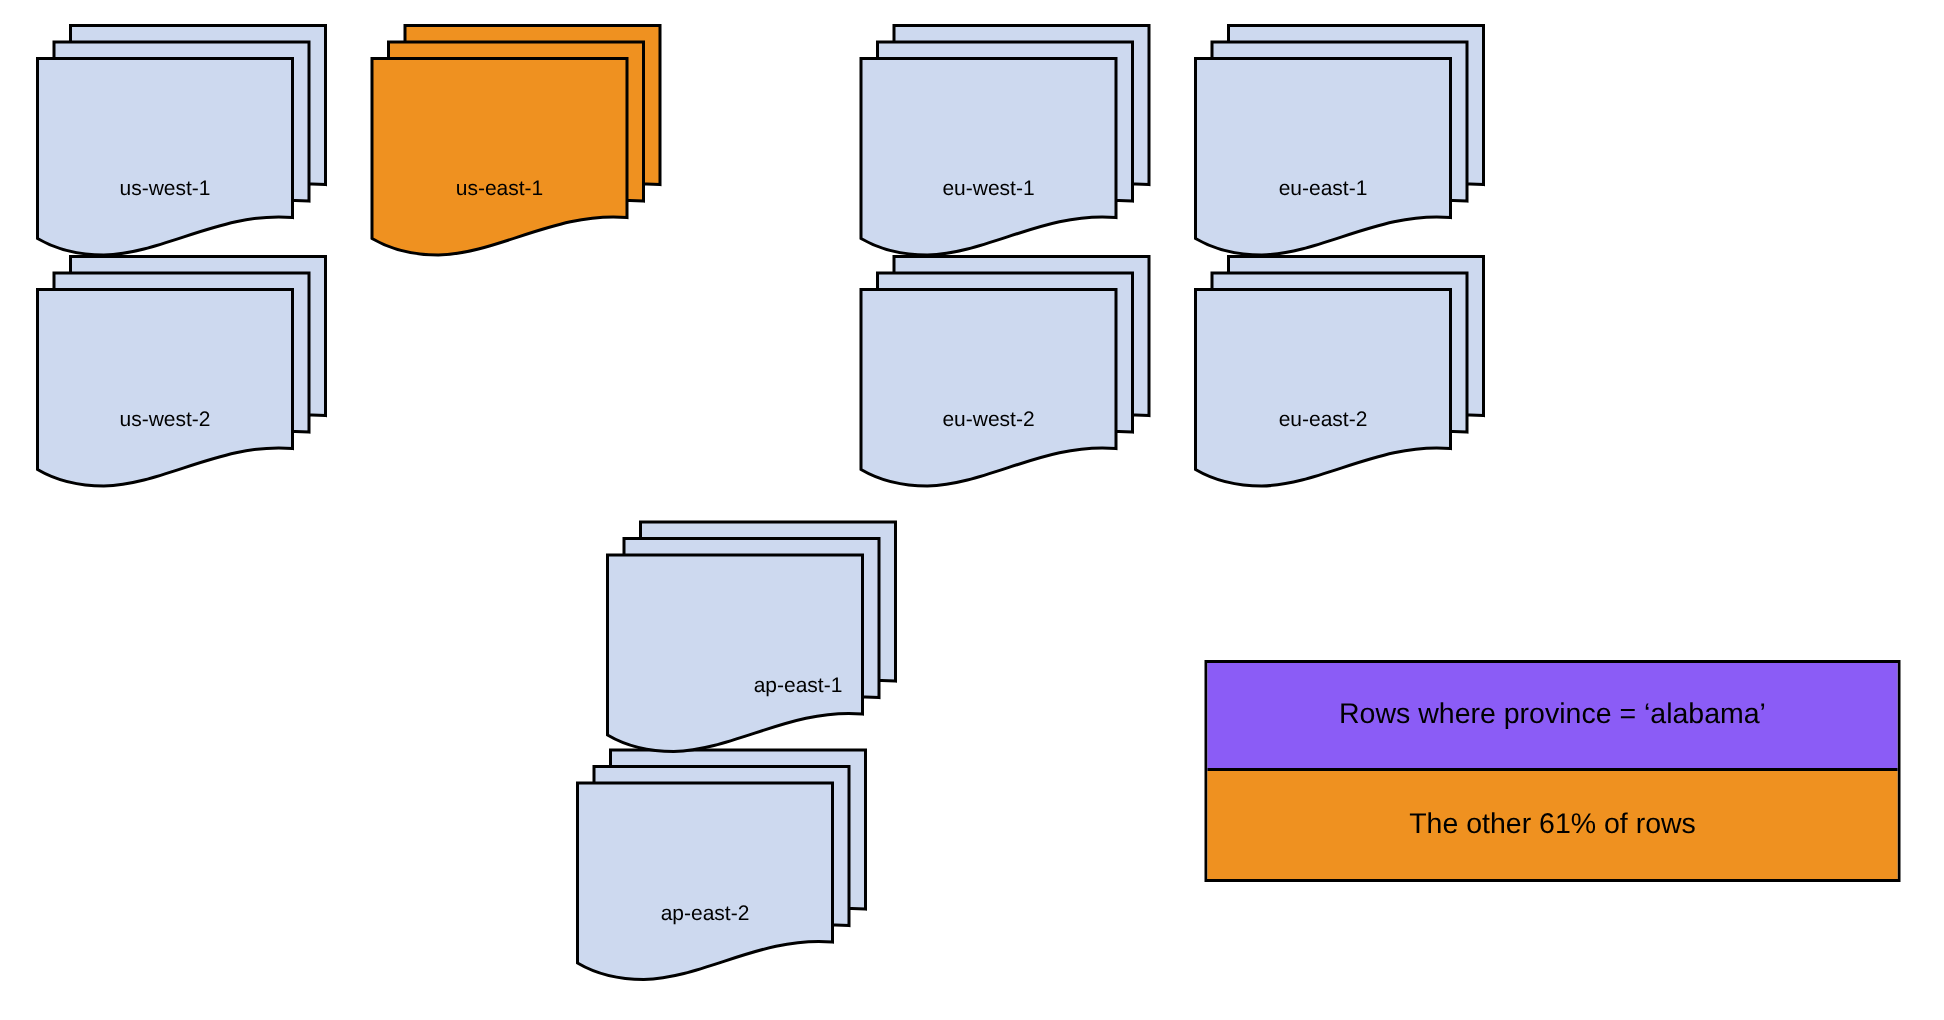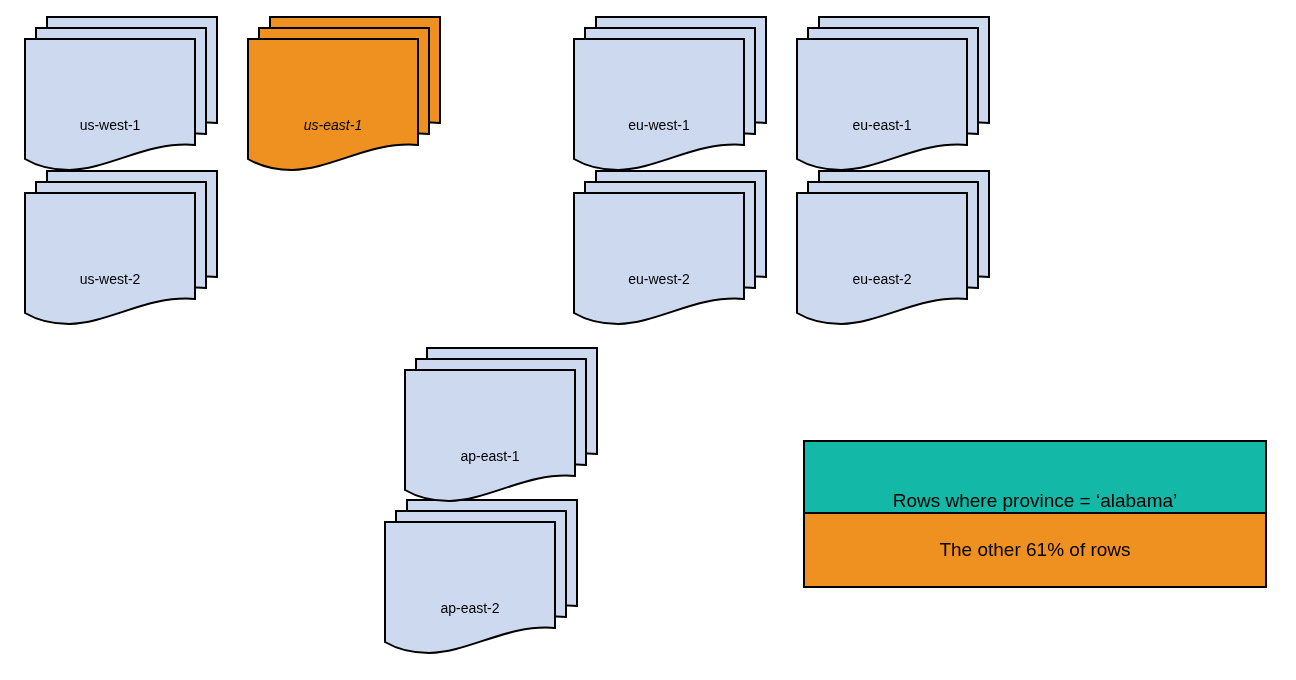--- a/index.html
+++ b/index.html
@@ -55,23 +55,22 @@
   .legend-row {
     height: 50%;
     display: flex;
     align-items: center;
     justify-content: center;
     box-sizing: border-box;
     font-size: 19px;
     color: #000000;
   }
   .legend-row.blue {
-    background: #14b8a6;
+    background: #8b5cf6;
     border-bottom: 2px solid #000000;
-    align-items: flex-end;
   }
   .legend-row.orange {
     background: #ef9120;
   }
 </style>
 </head>
 <body>
 
 <div id="canvas">
     <div class="doc-stack" style="left: 385px; top: 500px;">
@@ -81,21 +80,21 @@
         <path d="M0,0 L170,0 L170,106 C122.39999999999999,102 85,130 44.2,131 C25.5,131 10.2,126 0,120 Z" transform="translate(0,22)" fill="#cdd9ef" stroke="#000000" stroke-width="2" stroke-linejoin="miter"></path>
       </svg>
       <div class="doc-label" style="top: 100px;">ap-east-2</div>
     </div>
     <div class="doc-stack" style="left: 405px; top: 348px;">
       <svg viewBox="0 0 200 160">
         <path d="M0,0 L170,0 L170,106 C122.39999999999999,102 85,130 44.2,131 C25.5,131 10.2,126 0,120 Z" transform="translate(22,0)" fill="#cdd9ef" stroke="#000000" stroke-width="2" stroke-linejoin="miter"></path>
         <path d="M0,0 L170,0 L170,106 C122.39999999999999,102 85,130 44.2,131 C25.5,131 10.2,126 0,120 Z" transform="translate(11,11)" fill="#cdd9ef" stroke="#000000" stroke-width="2" stroke-linejoin="miter"></path>
         <path d="M0,0 L170,0 L170,106 C122.39999999999999,102 85,130 44.2,131 C25.5,131 10.2,126 0,120 Z" transform="translate(0,22)" fill="#cdd9ef" stroke="#000000" stroke-width="2" stroke-linejoin="miter"></path>
       </svg>
-      <div class="doc-label" style="top: 100px;">ap-east-1</div>
+      <div class="doc-label" style="top: 100px; padding-left: 42px;">ap-east-1</div>
     </div>
     <div class="doc-stack" style="left: 797px; top: 171px;">
       <svg viewBox="0 0 200 160">
         <path d="M0,0 L170,0 L170,106 C122.39999999999999,102 85,130 44.2,131 C25.5,131 10.2,126 0,120 Z" transform="translate(22,0)" fill="#cdd9ef" stroke="#000000" stroke-width="2" stroke-linejoin="miter"></path>
         <path d="M0,0 L170,0 L170,106 C122.39999999999999,102 85,130 44.2,131 C25.5,131 10.2,126 0,120 Z" transform="translate(11,11)" fill="#cdd9ef" stroke="#000000" stroke-width="2" stroke-linejoin="miter"></path>
         <path d="M0,0 L170,0 L170,106 C122.39999999999999,102 85,130 44.2,131 C25.5,131 10.2,126 0,120 Z" transform="translate(0,22)" fill="#cdd9ef" stroke="#000000" stroke-width="2" stroke-linejoin="miter"></path>
       </svg>
       <div class="doc-label" style="top: 100px;">eu-east-2</div>
     </div>
     <div class="doc-stack" style="left: 574px; top: 171px;">
@@ -129,21 +128,21 @@
         <path d="M0,0 L170,0 L170,106 C122.39999999999999,102 85,130 44.2,131 C25.5,131 10.2,126 0,120 Z" transform="translate(0,22)" fill="#cdd9ef" stroke="#000000" stroke-width="2" stroke-linejoin="miter"></path>
       </svg>
       <div class="doc-label" style="top: 100px;">eu-west-1</div>
     </div>
     <div class="doc-stack" style="left: 248px; top: 17px;">
       <svg viewBox="0 0 200 160">
         <path d="M0,0 L170,0 L170,106 C122.39999999999999,102 85,130 44.2,131 C25.5,131 10.2,126 0,120 Z" transform="translate(22,0)" fill="#ef9120" stroke="#000000" stroke-width="2" stroke-linejoin="miter"></path>
         <path d="M0,0 L170,0 L170,106 C122.39999999999999,102 85,130 44.2,131 C25.5,131 10.2,126 0,120 Z" transform="translate(11,11)" fill="#ef9120" stroke="#000000" stroke-width="2" stroke-linejoin="miter"></path>
         <path d="M0,0 L170,0 L170,106 C122.39999999999999,102 85,130 44.2,131 C25.5,131 10.2,126 0,120 Z" transform="translate(0,22)" fill="#ef9120" stroke="#000000" stroke-width="2" stroke-linejoin="miter"></path>
       </svg>
-      <div class="doc-label" style="top: 100px; font-style: italic;">us-east-1</div>
+      <div class="doc-label" style="top: 100px;">us-east-1</div>
     </div>
     <div class="doc-stack" style="left: 25px; top: 17px;">
       <svg viewBox="0 0 200 160">
         <path d="M0,0 L170,0 L170,106 C122.39999999999999,102 85,130 44.2,131 C25.5,131 10.2,126 0,120 Z" transform="translate(22,0)" fill="#cdd9ef" stroke="#000000" stroke-width="2" stroke-linejoin="miter"></path>
         <path d="M0,0 L170,0 L170,106 C122.39999999999999,102 85,130 44.2,131 C25.5,131 10.2,126 0,120 Z" transform="translate(11,11)" fill="#cdd9ef" stroke="#000000" stroke-width="2" stroke-linejoin="miter"></path>
         <path d="M0,0 L170,0 L170,106 C122.39999999999999,102 85,130 44.2,131 C25.5,131 10.2,126 0,120 Z" transform="translate(0,22)" fill="#cdd9ef" stroke="#000000" stroke-width="2" stroke-linejoin="miter"></path>
       </svg>
       <div class="doc-label" style="top: 100px;">us-west-1</div>
     </div>
 

